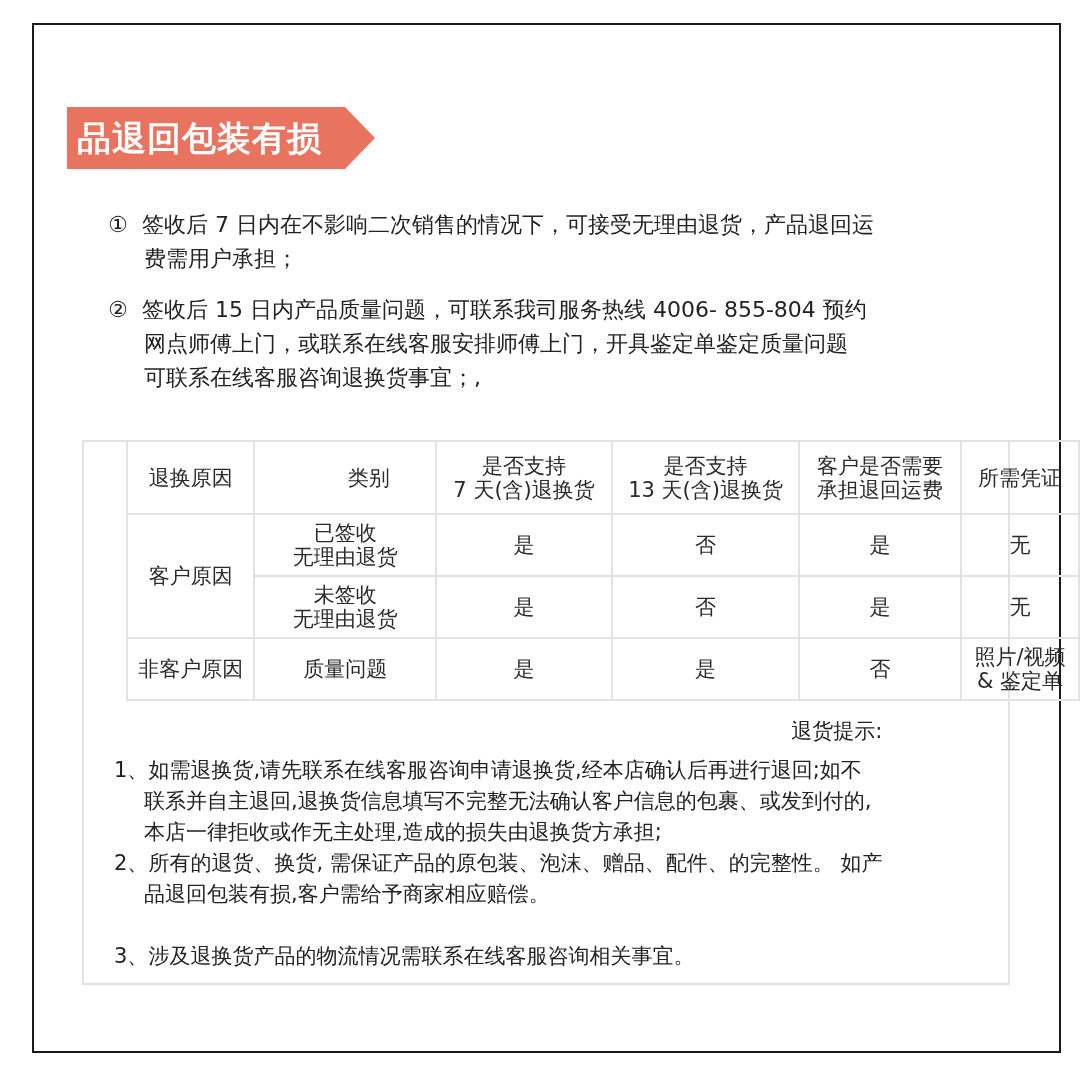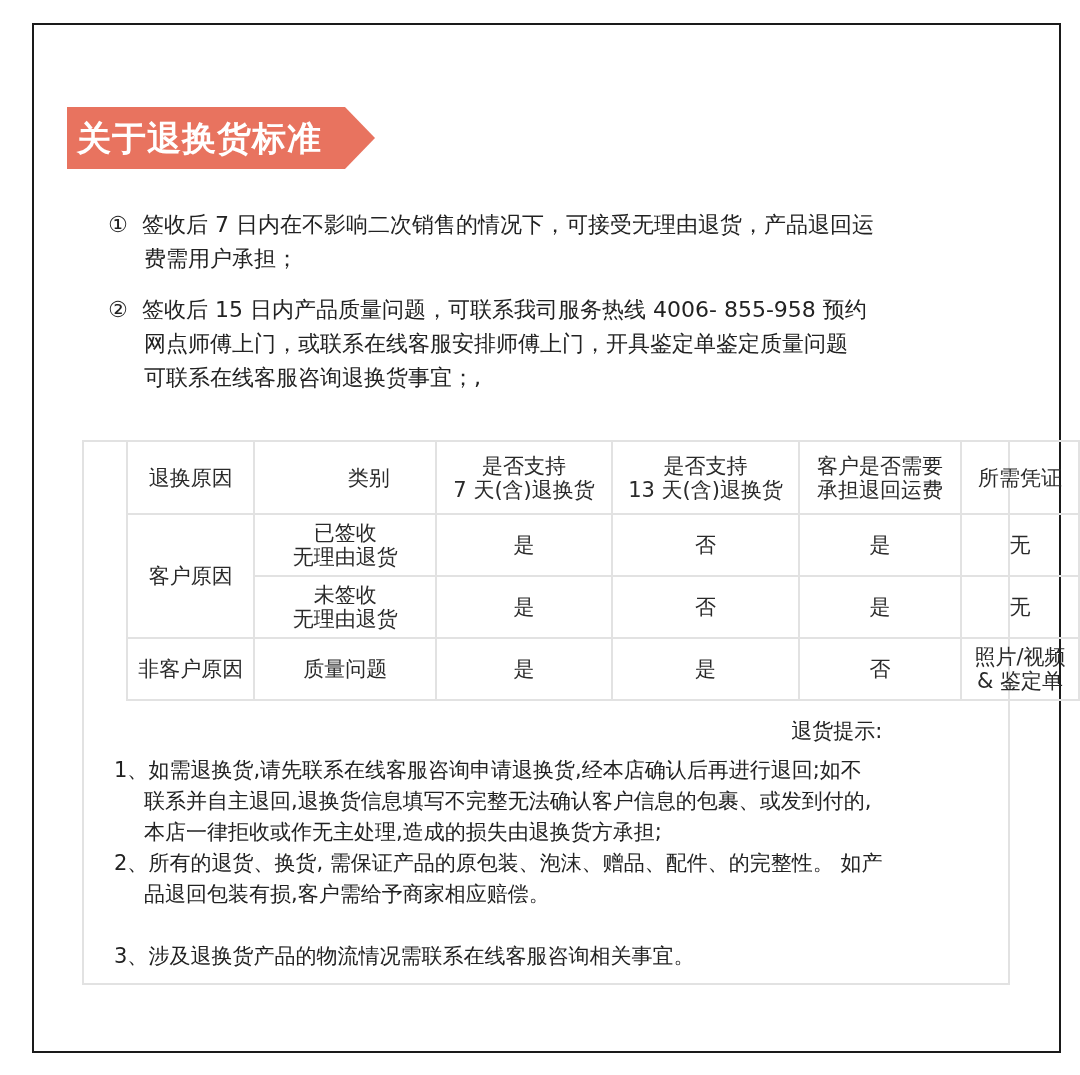--- a/index.html
+++ b/index.html
@@ -31,30 +31,30 @@
   .notes .title { margin-bottom: 8px; text-align: right; }
   .notes .item { padding-left: 18px; }
   .notes .cont { padding-left: 48px; }
   .notes .gap { height: 31px; }
 </style>
 </head>
 <body>
 
 <div class="frame"></div>
 
-<div class="banner">关于退换货标准</div>
+<div class="banner">品退回包装有损</div>
 <div class="banner-arrow"></div>
 
 <div class="para p1">
   <div><span class="num">①</span><span>签收后 7 日内在不影响二次销售的情况下，可接受无理由退货，产品退回运</span></div>
   <div class="line2">费需用户承担；</div>
 </div>
 
 <div class="para p2">
-  <div><span class="num">②</span><span>签收后 15 日内产品质量问题，可联系我司服务热线 4006- 855-958 预约</span></div>
+  <div><span class="num">②</span><span>签收后 15 日内产品质量问题，可联系我司服务热线 4006- 855-804 预约</span></div>
   <div class="line2">网点师傅上门，或联系在线客服安排师傅上门，开具鉴定单鉴定质量问题</div>
   <div class="line2">可联系在线客服咨询退换货事宜；,</div>
 </div>
 
 <div class="tablebox"></div>
 
 <table>
   <tbody>
       <tr class="hrow">
     <th class="c0">退换原因</th>

